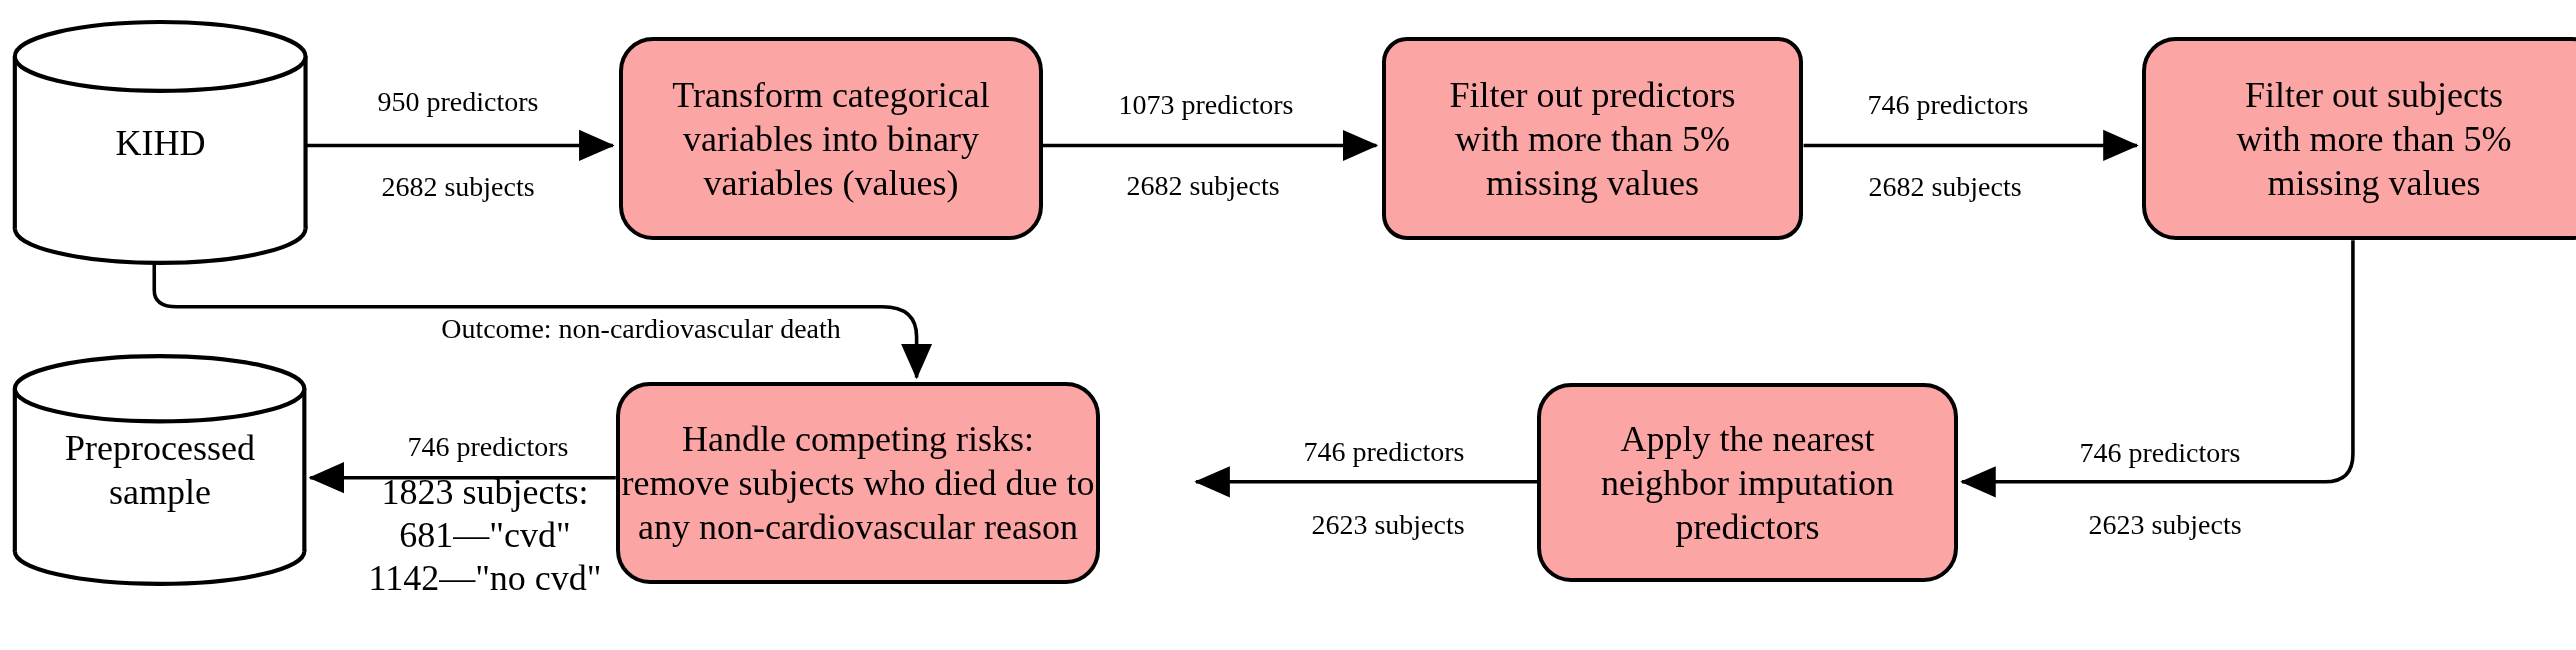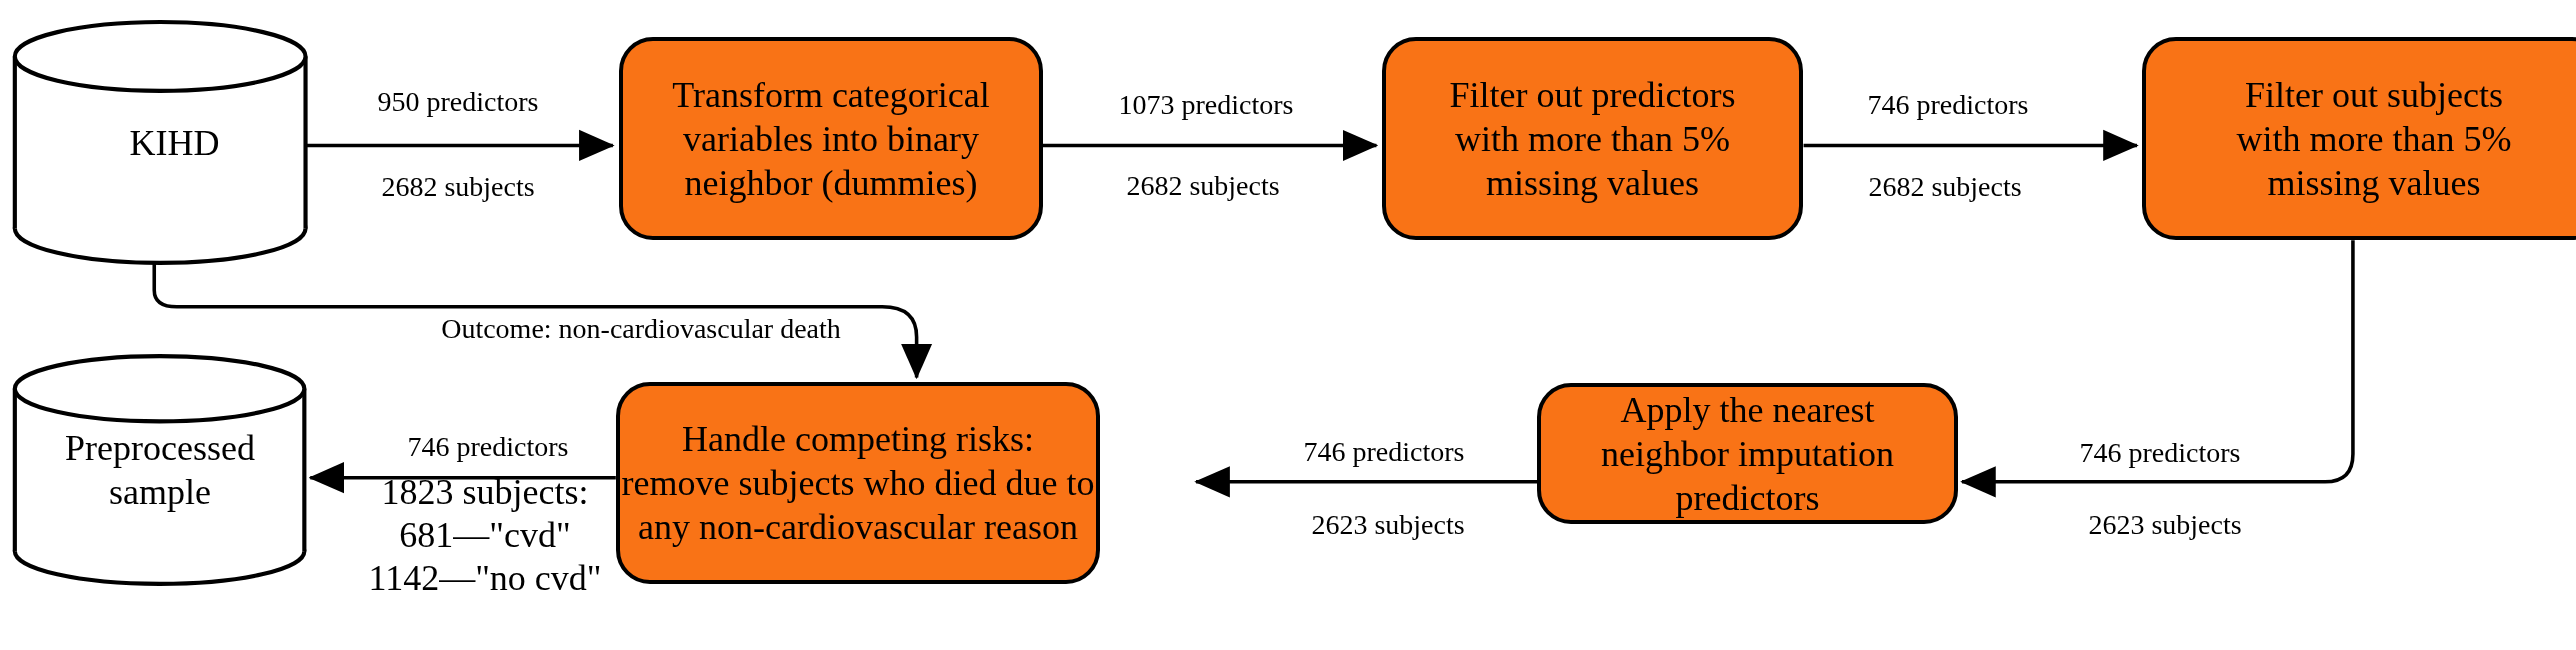--- a/index.html
+++ b/index.html
@@ -21,21 +21,21 @@
     left: 0;
     top: 0;
     width: 2576px;
     height: 651px;
   }
   .box {
     position: absolute;
     box-sizing: border-box;
     border: 4.2px solid #000000;
     border-radius: 34px;
-    background: #f97316;
+    background: #fca5a5;
     display: flex;
     flex-direction: column;
     justify-content: center;
     align-items: center;
     text-align: center;
     font-size: 36px;
     line-height: 44px;
   }
   .cyl-label {
     position: absolute;
@@ -91,48 +91,48 @@
 
     <path d="M 515 245 H 1033" fill="none" stroke="#000000" stroke-width="6" marker-end="url(#arrowhead)"></path>
     <path d="M 1757 245 H 2320" fill="none" stroke="#000000" stroke-width="6" marker-end="url(#arrowhead)"></path>
     <path d="M 3040 245 H 3602" fill="none" stroke="#000000" stroke-width="6" marker-end="url(#arrowhead)"></path>
     <path d="M 3966 405 V 765 Q 3966 812 3919 812 H 3307" fill="none" stroke="#000000" stroke-width="6" marker-end="url(#arrowhead)"></path>
     <path d="M 2591 812 H 2016" fill="none" stroke="#000000" stroke-width="6" marker-end="url(#arrowhead)"></path>
     <path d="M 1038 805 H 523" fill="none" stroke="#000000" stroke-width="6" marker-end="url(#arrowhead)"></path>
     <path d="M 260 445 V 489 Q 260 517 298 517 H 1487 Q 1545 517 1545 568 V 636" fill="none" stroke="#000000" stroke-width="6" marker-end="url(#arrowhead)"></path>
   </svg>
 
-  <div class="cyl-label" style="left:29px; top:22px; width:291px; height:241px;">
+  <div class="cyl-label" style="left:15px; top:22px; width:291px; height:241px;">
     <div>KIHD</div>
   </div>
 
   <div class="cyl-label" style="left:15px; top:356px; width:290px; height:228px;">
     <div>Preprocessed</div>
     <div>sample</div>
   </div>
 
   <div class="box" style="left:619px; top:37px; width:424px; height:203px;">
     <div>Transform categorical</div>
     <div>variables into binary</div>
-    <div>neighbor (dummies)</div>
+    <div>variables (values)</div>
   </div>
 
-  <div class="box" style="left:1382px; top:37px; width:421px; height:203px;">
+  <div class="box" style="left:1382px; top:37px; width:421px; height:203px;border-radius:25px;">
     <div>Filter out predictors</div>
     <div>with more than 5%</div>
     <div>missing values</div>
   </div>
 
   <div class="box" style="left:2142px; top:37px; width:464px; height:203px;">
     <div>Filter out subjects</div>
     <div>with more than 5%</div>
     <div>missing values</div>
   </div>
 
-  <div class="box" style="left:1537px; top:383px; width:421px; height:141px;">
+  <div class="box" style="left:1537px; top:383px; width:421px; height:199px;">
     <div>Apply the nearest</div>
     <div>neighbor imputation</div>
     <div>predictors</div>
   </div>
 
   <div class="box" style="left:616px; top:382px; width:484px; height:202px;">
     <div>Handle competing risks:</div>
     <div>remove subjects who died due to</div>
     <div>any non-cardiovascular reason</div>
   </div>

